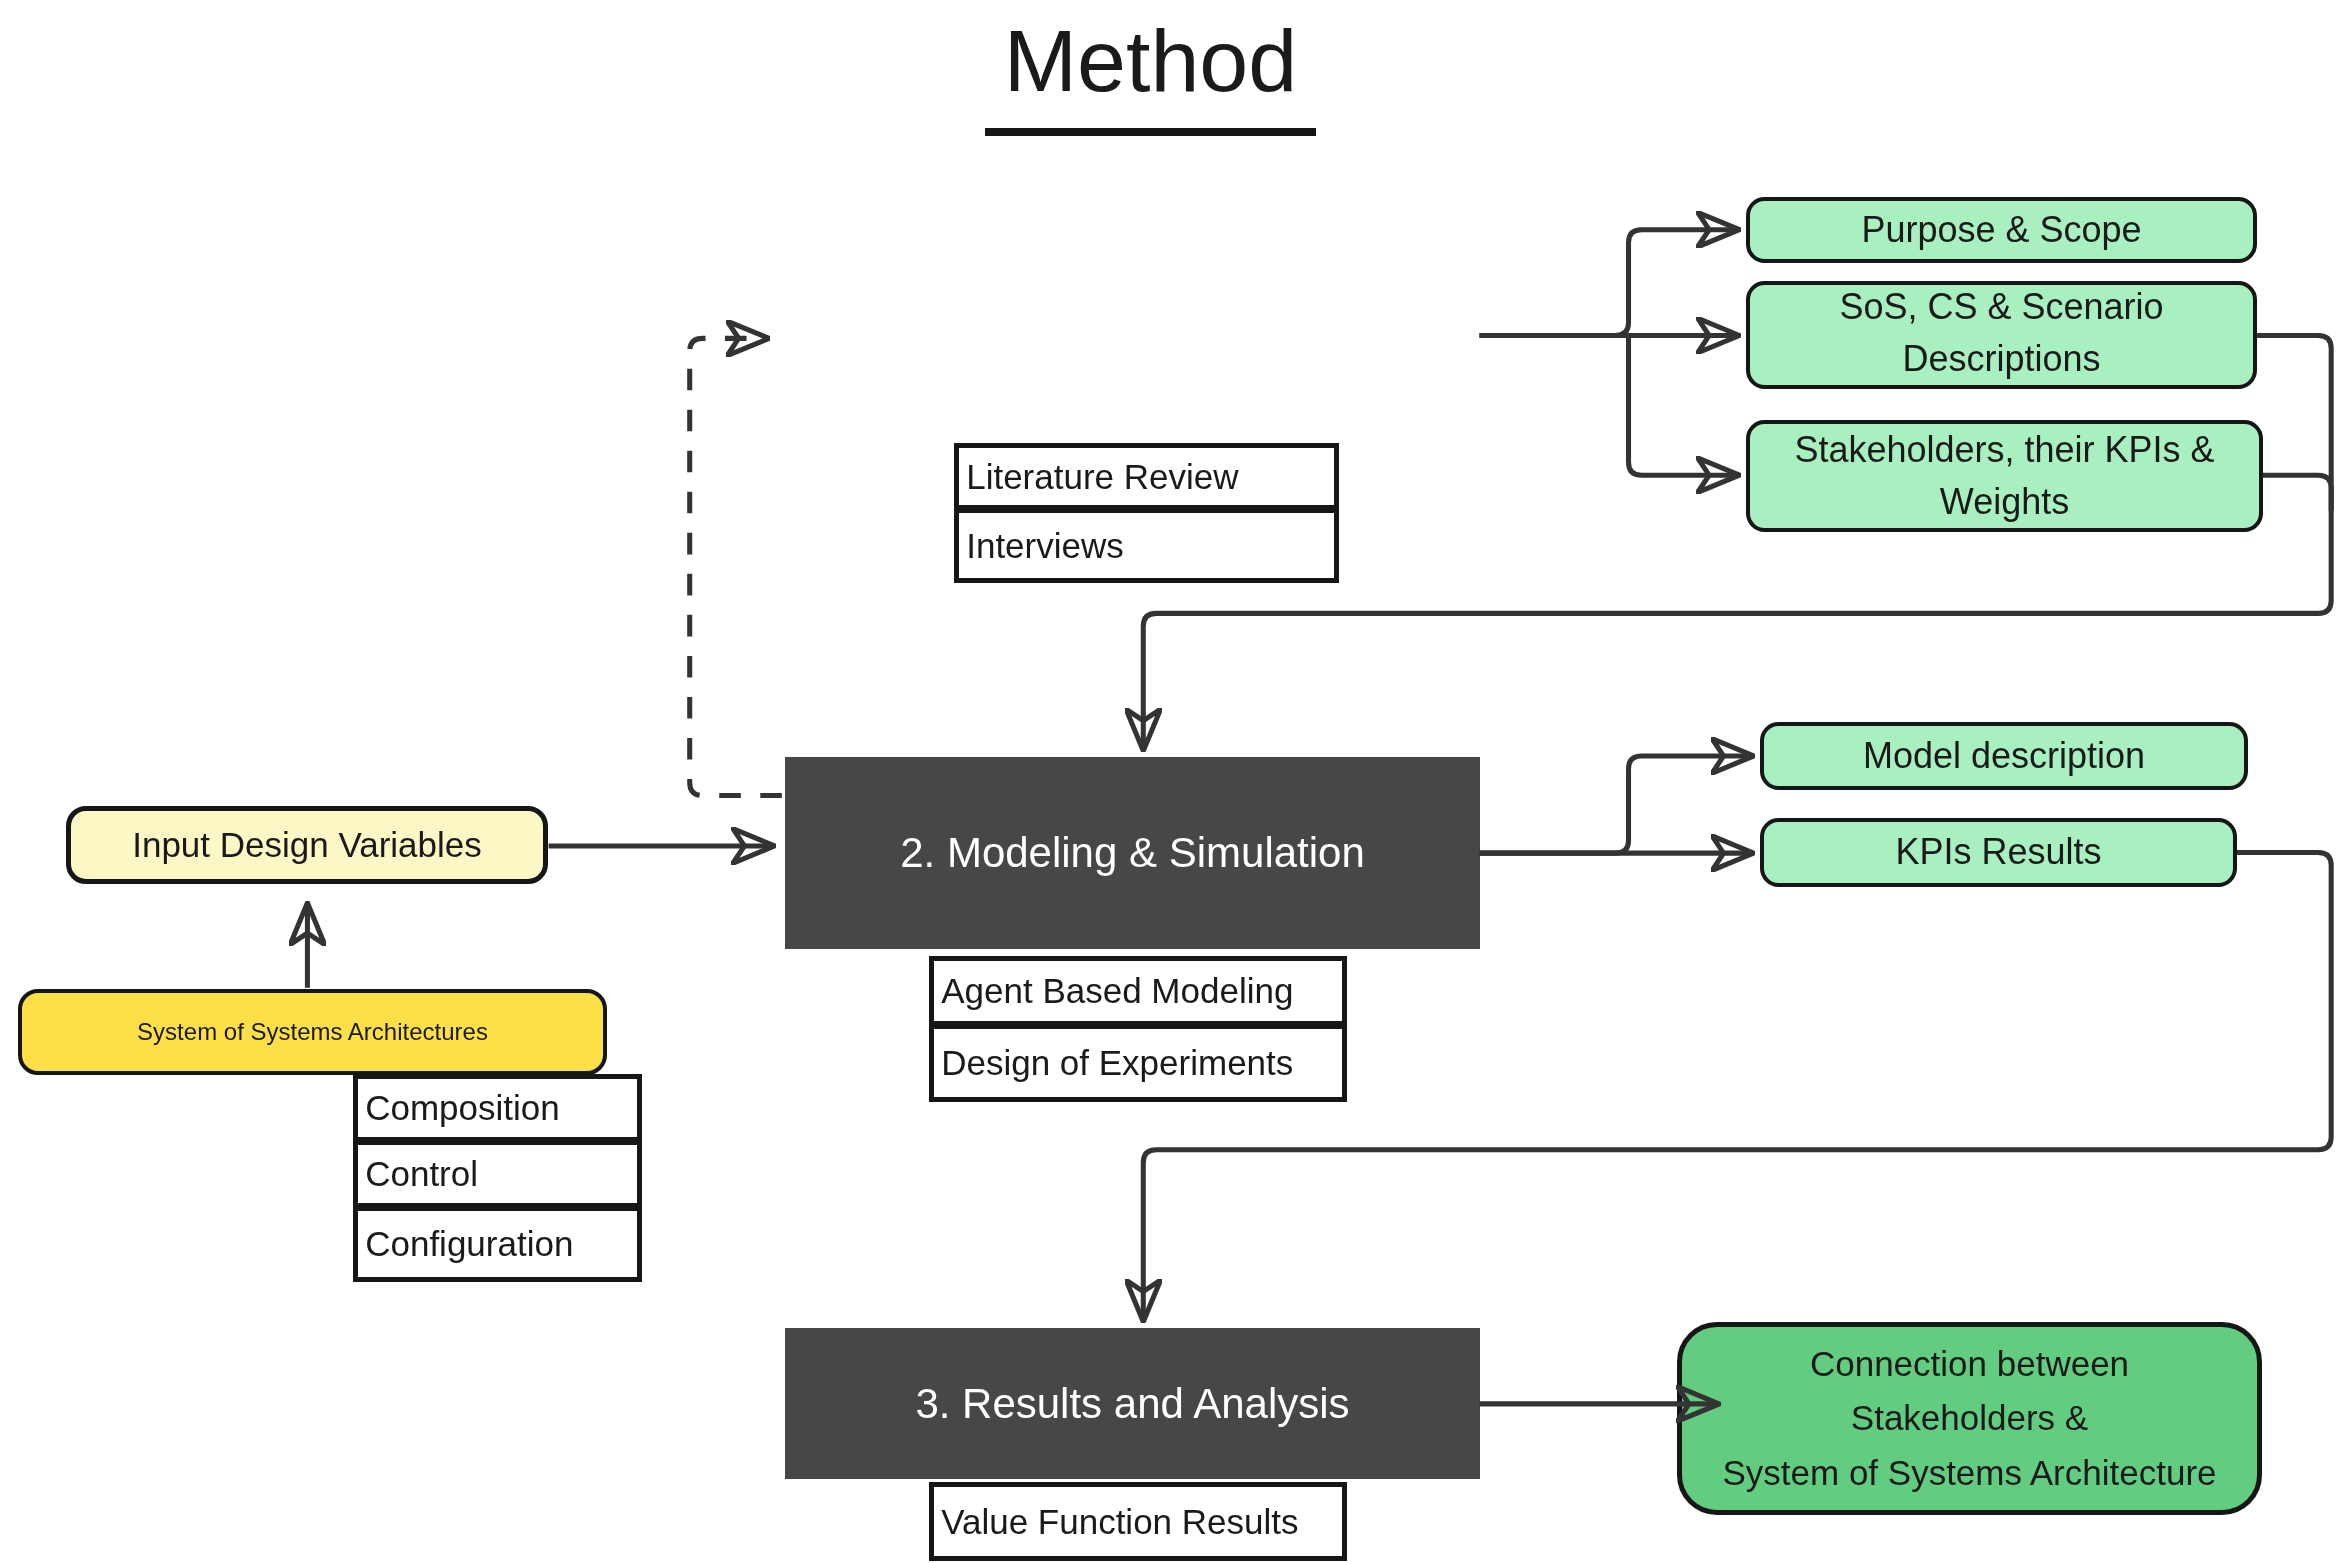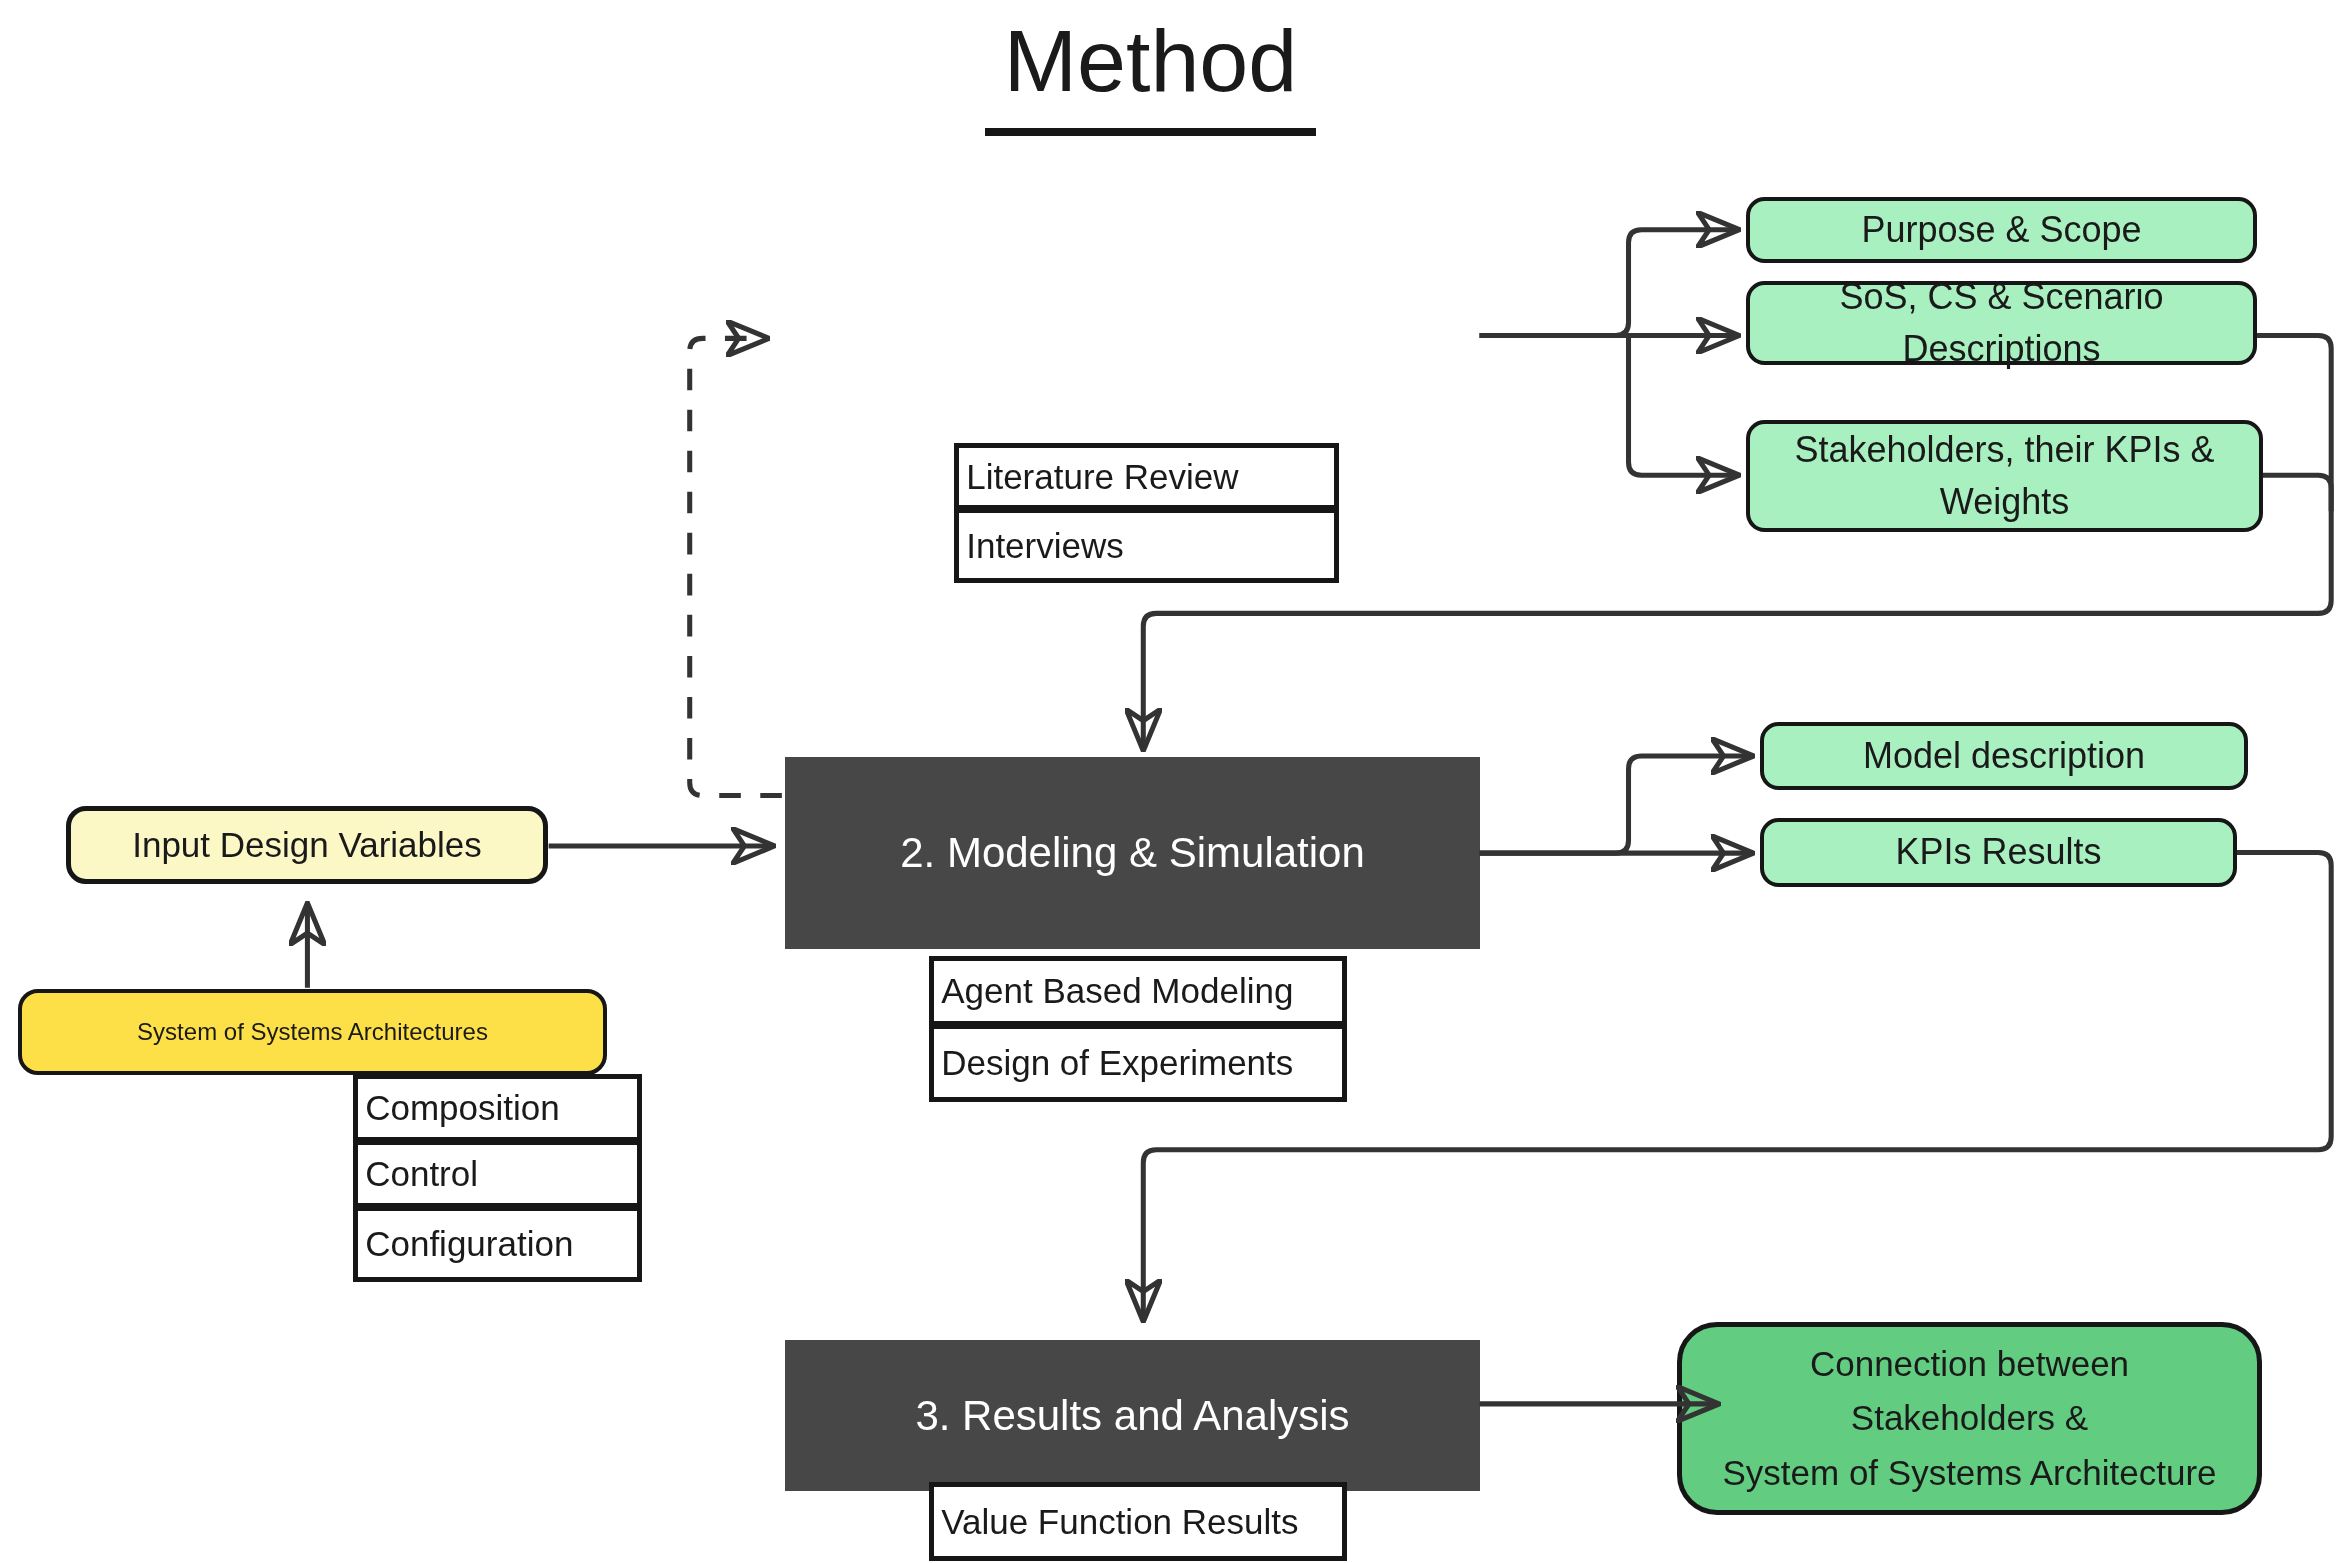--- a/index.html
+++ b/index.html
@@ -88,28 +88,28 @@
     background:#fde047;
     border:4.3px solid var(--border-dark);
     border-radius:20px;
     display:flex;align-items:center;justify-content:center;
     font-size:24px;
     z-index:1;
   }
   
   #step1{left:785px;top:240px;width:695px;height:198px;}
   #step2{left:785px;top:757px;width:695px;height:192px;}
-  #step3{left:785px;top:1328px;width:695px;height:151px;margin-top:12px;}
+  #step3{left:785px;top:1328px;width:695px;height:151px;}
   #table1{left:954px;top:443px;width:385px;}
   #table2{left:929px;top:956px;width:418px;}
   #table2 .method-row{height:68px;}
   #table3{left:929px;top:1482px;width:418px;}
   #table3 .method-row{height:69px;}
   #out-purpose{left:1746px;top:197px;width:511px;height:66px;}
-  #out-sos{left:1746px;top:281px;width:511px;height:84px;}
+  #out-sos{left:1746px;top:281px;width:511px;height:108px;align-items:flex-end;}
   #out-stake{left:1746px;top:420px;width:517px;height:112px;}
   #out-model{left:1760px;top:722px;width:488px;height:68px;}
   #out-kpis{left:1760px;top:818px;width:477px;height:69px;}
   #out-final{left:1677px;top:1322px;width:585px;height:193px;}
   #input-variables{left:66px;top:806px;width:482px;height:78px;}
   #input-sosa{left:18px;top:989px;width:589px;height:86px;}
   #table-ccc{left:353px;top:1074px;width:289px;}
   #table-ccc .method-row{height:66px;}
 </style>
 </head>

